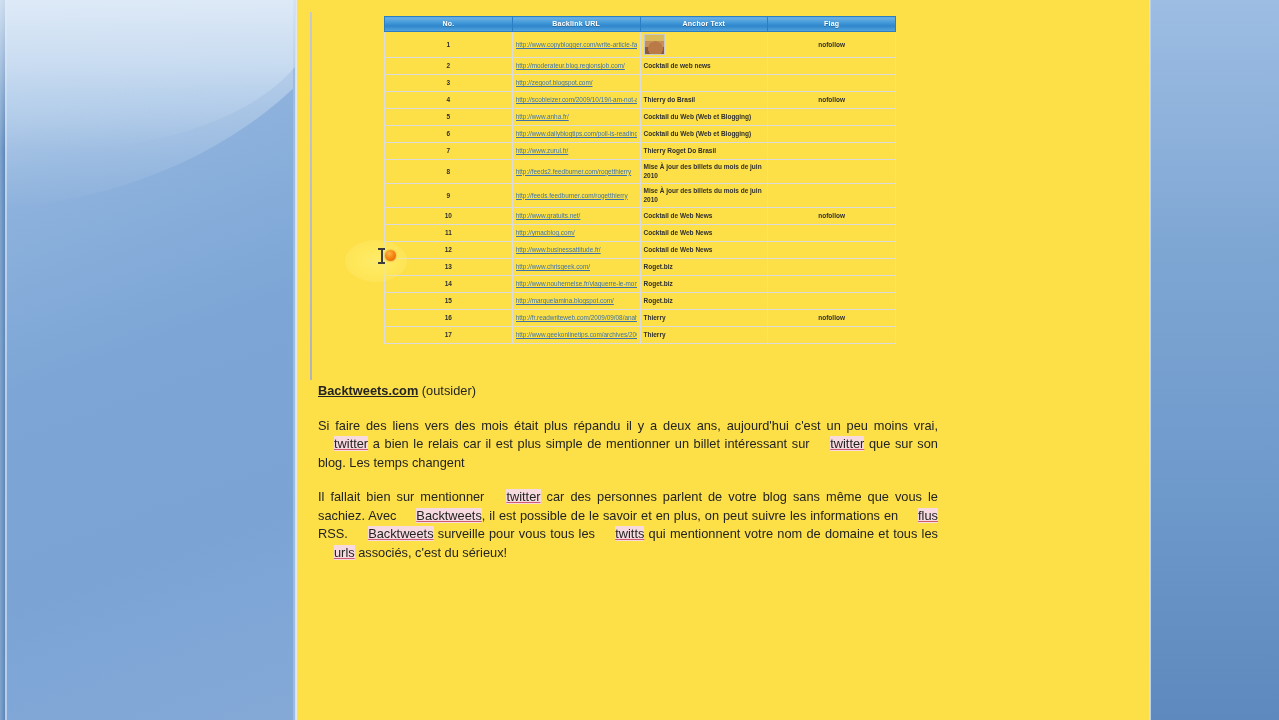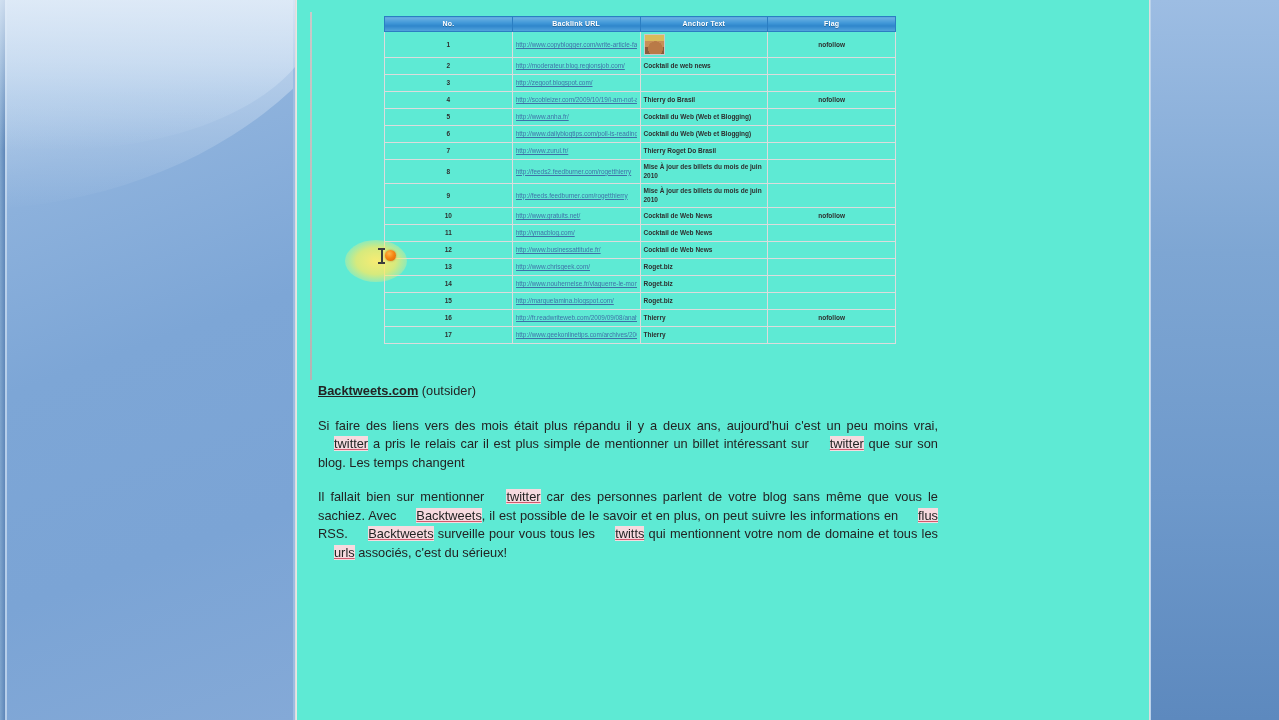--- a/index.html
+++ b/index.html
@@ -33,21 +33,21 @@
 
   .desk-right{
     position:absolute;right:0;top:0;width:130px;height:720px;
     background:linear-gradient(180deg,#9dbde3 0%,#7ea6d3 35%,#6e99cb 68%,#5d89be 100%);
   }
   .desk-right .rim{position:absolute;left:0;top:0;width:2px;height:720px;background:#b9d1ea;}
 
   
   .page{
     position:absolute;left:296px;top:0;width:853px;height:720px;
-    background:#5eead4;
+    background:#fde047;
     box-shadow:0 0 0 1px #dedede;
   }
   .page .pgedge-l{position:absolute;left:0;top:0;width:1px;height:720px;background:#e6e6e6;}
   .margin-rule{
     position:absolute;left:14px;top:12px;width:2px;height:368px;
     background:linear-gradient(180deg,#c9c9c9,#b4b4b4);
   }
 
   
   .tbl-wrap{position:absolute;left:88px;top:16px;width:512px;}
@@ -284,21 +284,21 @@
               </td>
               <td class="c-anchor">Thierry</td>
               <td class="c-flag"></td>
             </tr>
           </tbody>
       </table>
     </div>
 
     <div class="copy">
       <p class="lead"><b class="u">Backtweets.com</b><span> (outsider)</span></p>
-      <p class="jline"><span>Si faire des liens vers des mois était plus répandu il y a deux ans, aujourd'hui c'est un peu moins vrai, </span><span class="sp">twitter</span><span> a pris le relais car il est plus simple de mentionner un billet intéressant sur </span><span class="sp">twitter</span><span> que sur son blog. Les temps changent</span></p>
+      <p class="jline"><span>Si faire des liens vers des mois était plus répandu il y a deux ans, aujourd'hui c'est un peu moins vrai, </span><span class="sp">twitter</span><span> a bien le relais car il est plus simple de mentionner un billet intéressant sur </span><span class="sp">twitter</span><span> que sur son blog. Les temps changent</span></p>
       <p class="jline"><span>Il fallait bien sur mentionner </span><span class="sp">twitter</span><span> car des personnes parlent de votre blog sans même que vous le sachiez. Avec </span><span class="sp">Backtweets</span><span>, il est possible de le savoir et en plus, on peut suivre les informations en </span><span class="sp">flus</span><span> RSS. </span><span class="sp">Backtweets</span><span> surveille pour vous tous les </span><span class="sp">twitts</span><span> qui mentionnent votre nom de domaine et tous les </span><span class="sp">urls</span><span> associés, c'est du sérieux!</span></p>
     </div>
   </div>
 
   <div class="click-halo"></div>
   <div class="ibeam">
       <span></span>
     </div>
   <div class="click-dot"></div>
 

